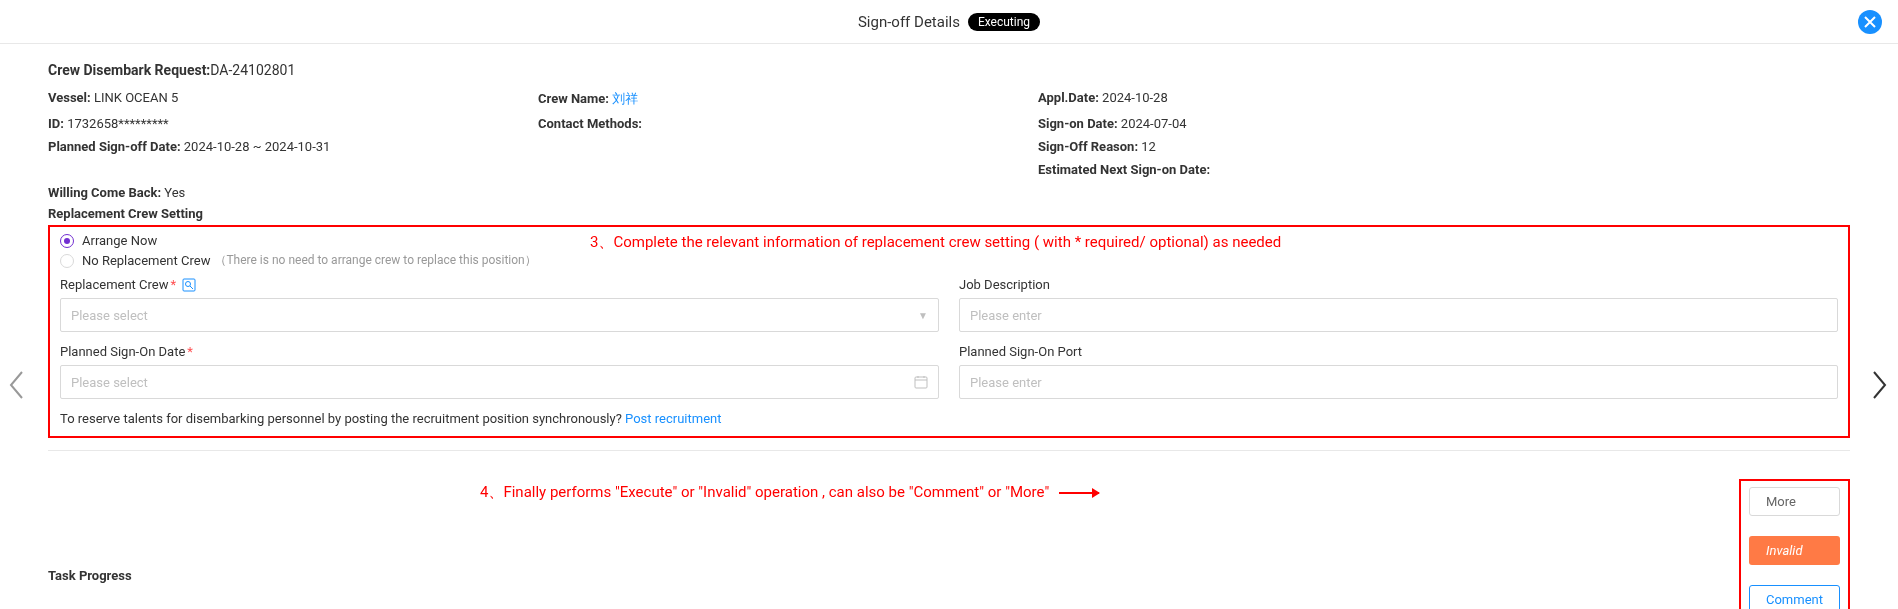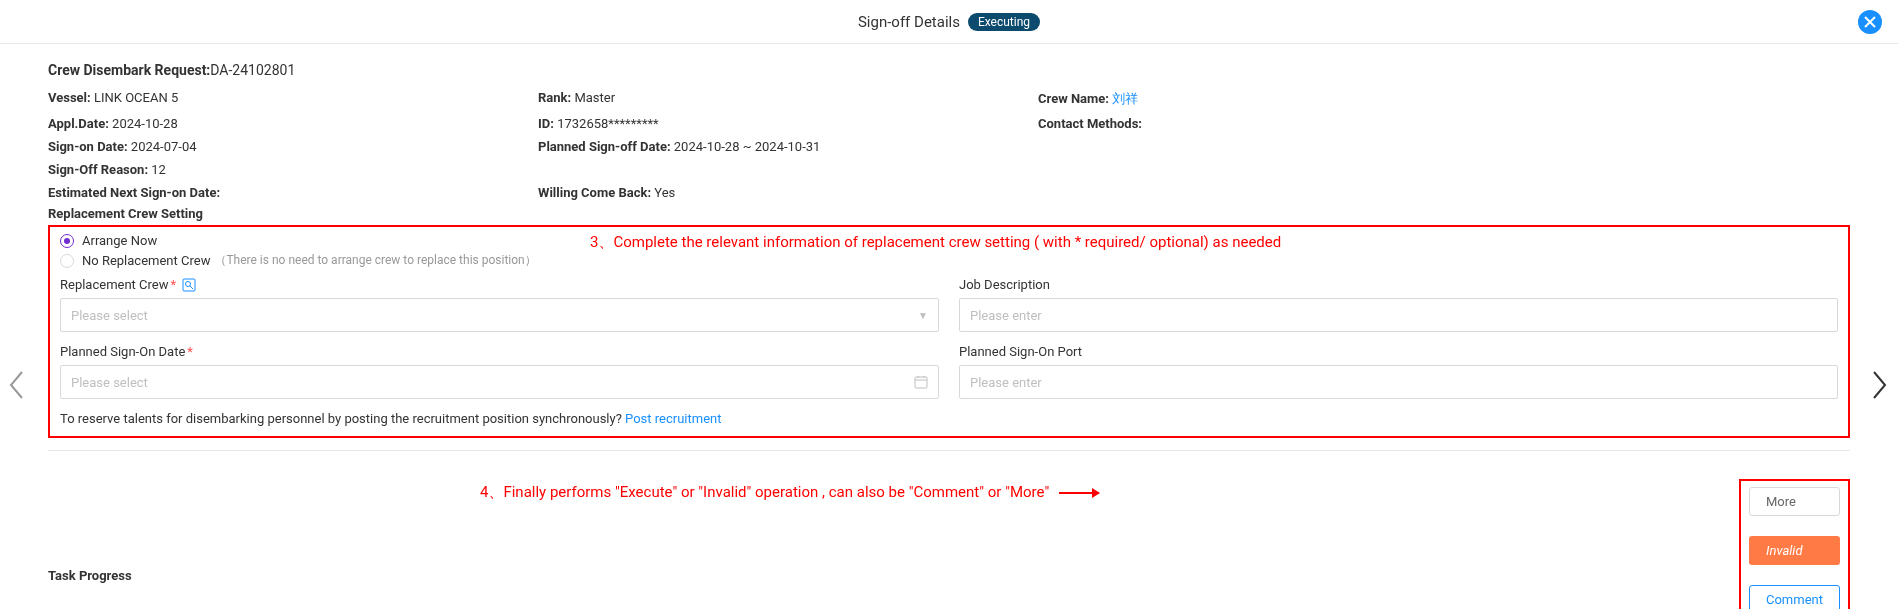--- a/index.html
+++ b/index.html
@@ -23,21 +23,21 @@
       border-bottom: 1px solid #e8e8e8;
       position: relative;
       height: 44px;
     }
     .header-title {
       font-size: 15px;
       color: #333;
       margin-right: 8px;
     }
     .badge {
-      background: #0c4a6e;
+      background: #000000;
       color: #fff;
       padding: 2px 10px;
       border-radius: 10px;
       font-size: 12px;
     }
     .close-btn {
       position: absolute;
       right: 16px;
       top: 10px;
       width: 24px;
@@ -314,24 +314,20 @@
 <div class="content">
 
   <div class="request-title">
     <span>Crew Disembark Request:</span><span class="request-number">DA-24102801</span>
   </div>
 
   <div class="info-grid">
     <div class="info-item">
       <span class="info-label">Vessel:</span>
       <span class="info-value">LINK OCEAN 5</span>
-    </div>
-    <div class="info-item">
-      <span class="info-label">Rank:</span>
-      <span class="info-value">Master</span>
     </div>
     <div class="info-item">
       <span class="info-label">Crew Name:</span>
       <span class="link">刘祥</span>
     </div>
 
     <div class="info-item">
       <span class="info-label">Appl.Date:</span>
       <span class="info-value">2024-10-28</span>
     </div>

